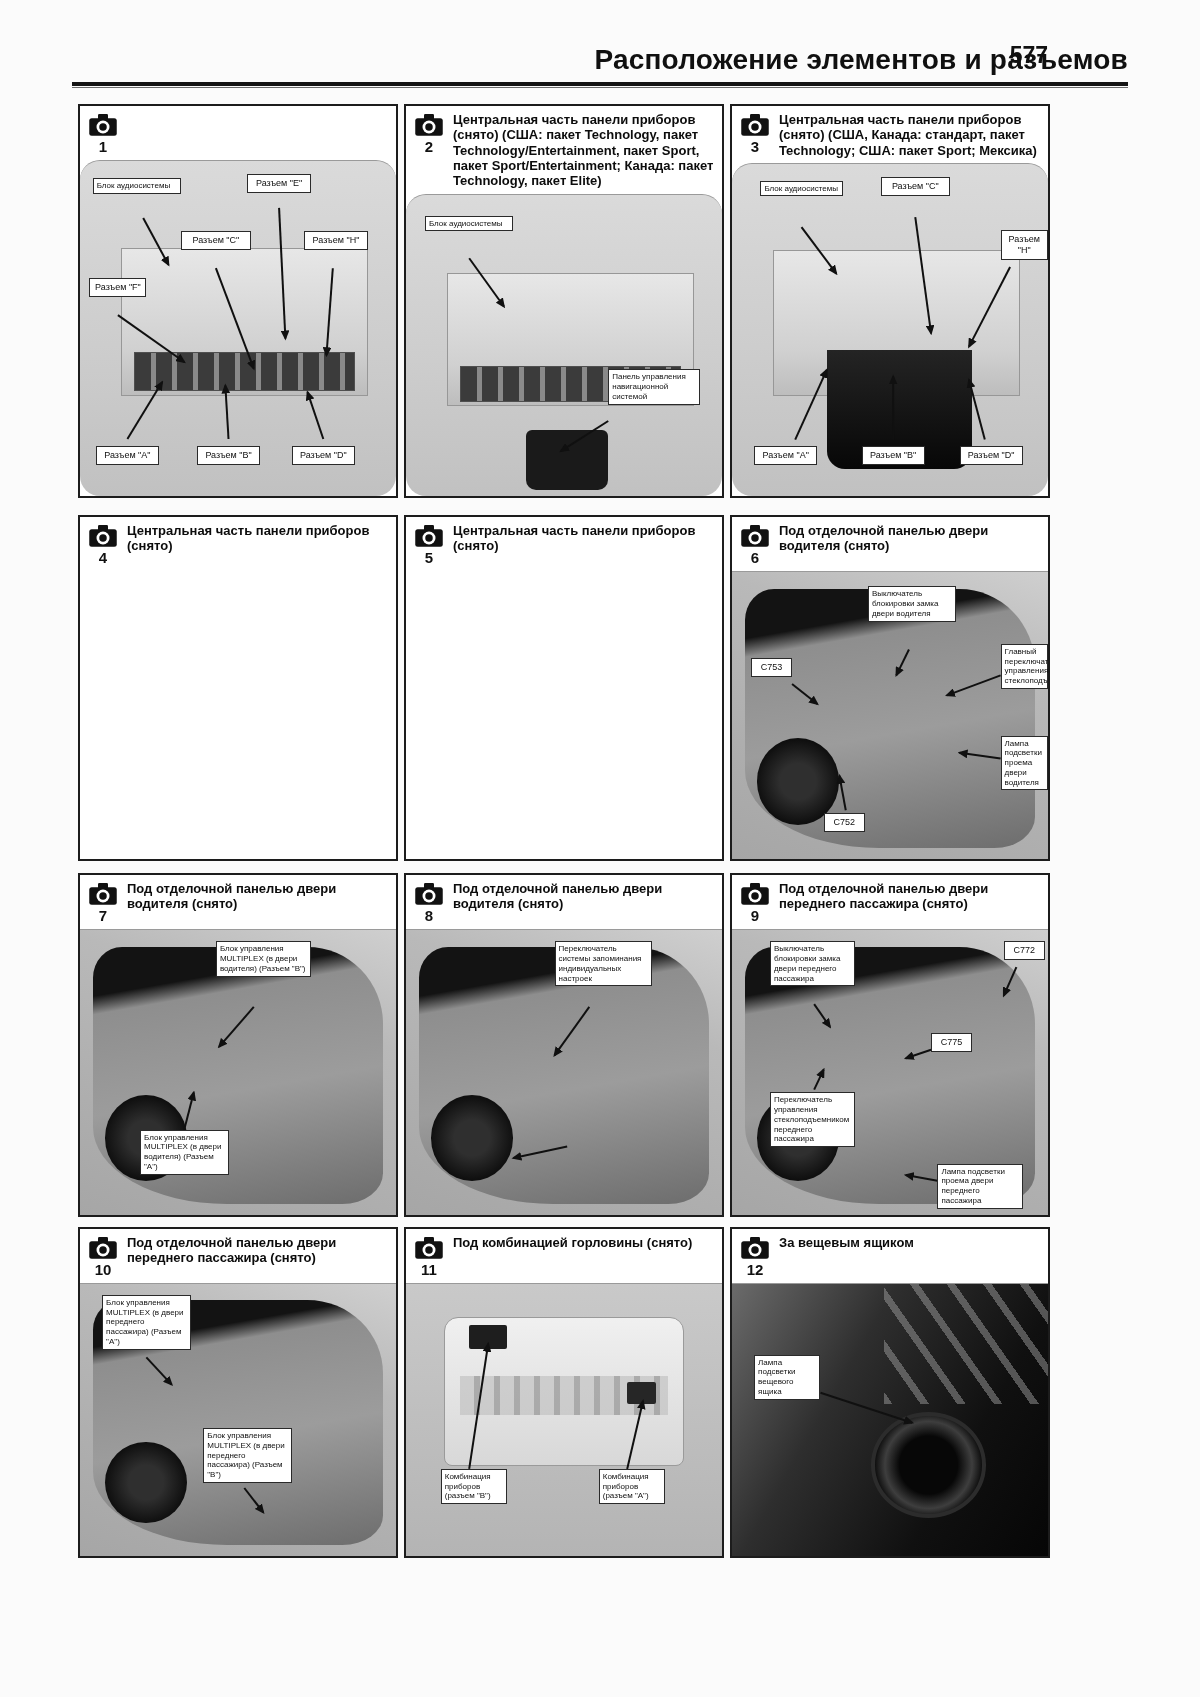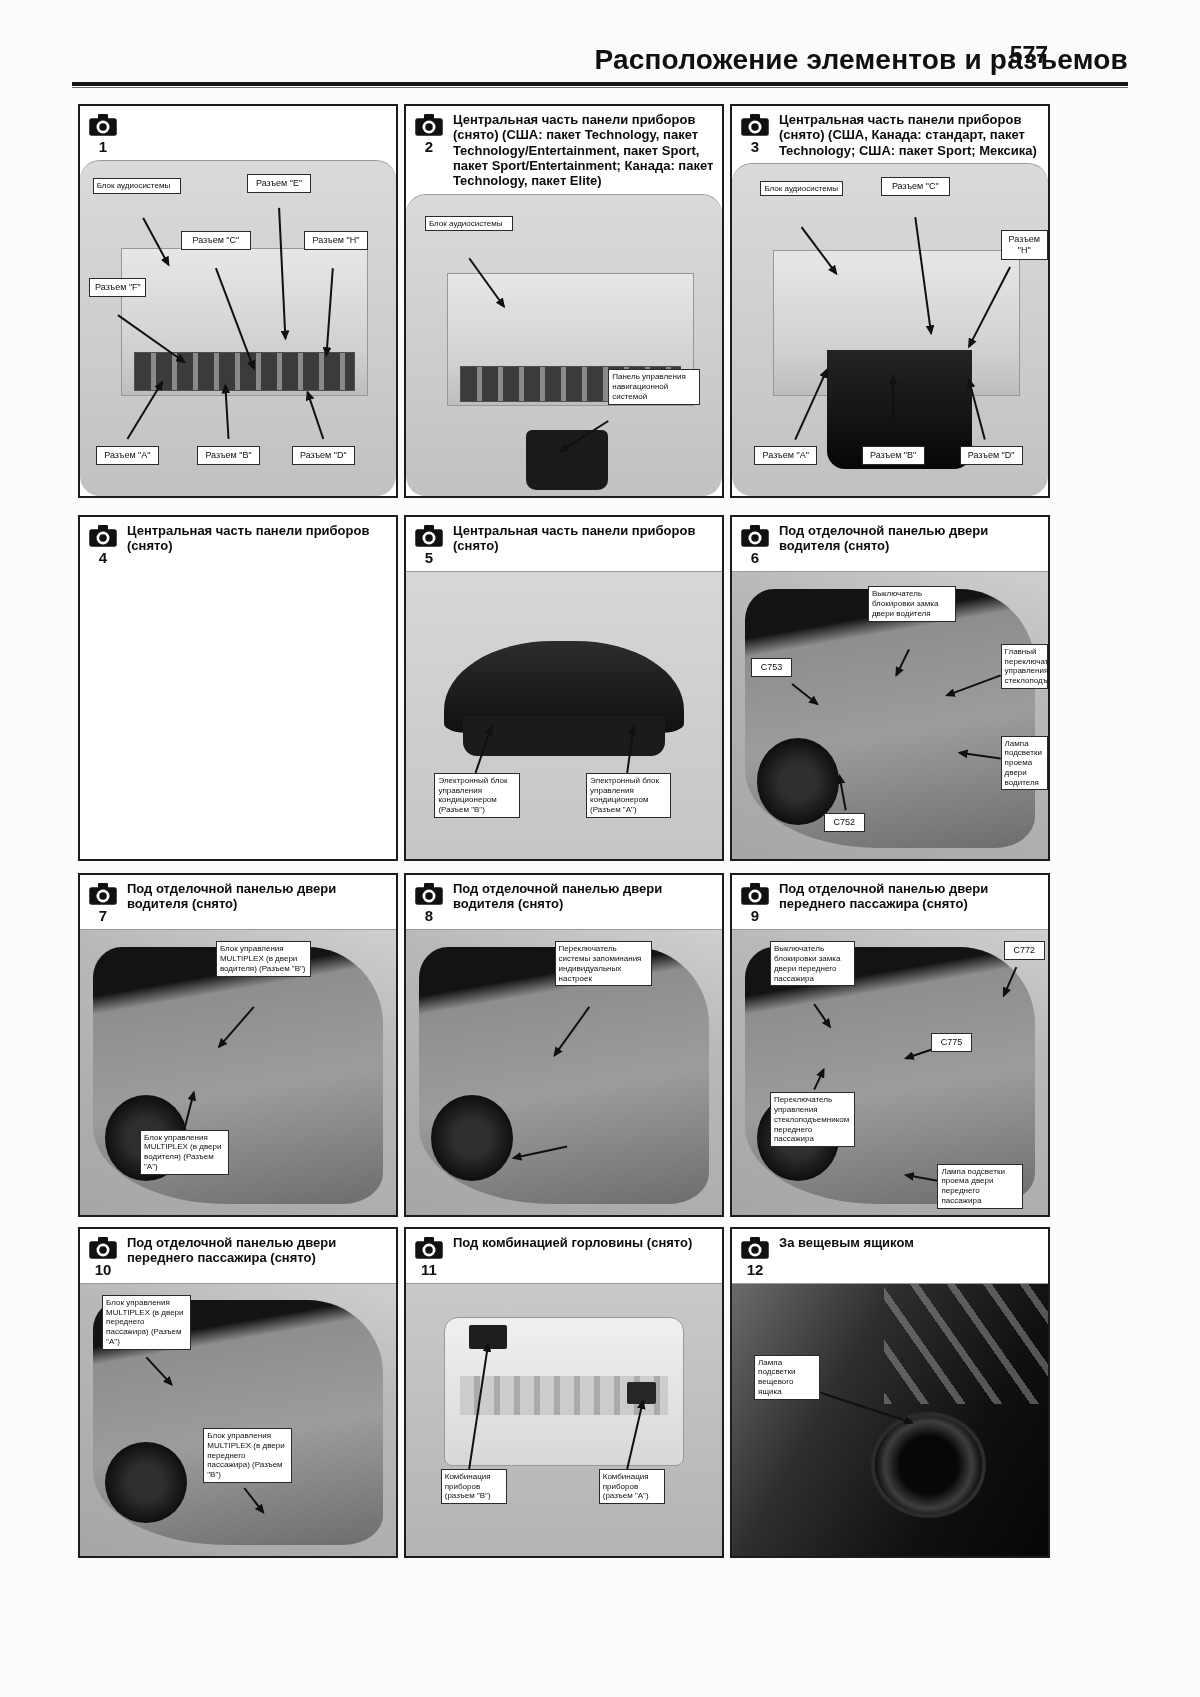--- a/index.html
+++ b/index.html
@@ -229,28 +229,20 @@
                 <rect x="1" y="5" width="22" height="14" rx="2" fill="#111"></rect>
                 <rect x="8" y="1.5" width="8" height="6" rx="1" fill="#111"></rect>
                 <circle cx="12" cy="12" r="5.2" fill="#fff"></circle>
                 <circle cx="12" cy="12" r="3" fill="#111"></circle>
               </svg>
           </span>
           <span class="pnum">5</span>
         </div>
         <h3 class="ptitle">Центральная часть панели приборов (снято)</h3>
       </div>
-      <div class="photo p5">
-        <svg class="arrows">
-          <line x1="22%" y1="70%" x2="27%" y2="54%"></line>
-            <line x1="70%" y1="70%" x2="72%" y2="54%"></line>
-        </svg>
-        <div class="co" style="left:9%;top:70%;width:27%">Электронный блок управления кондиционером (Разъем "B")</div>
-        <div class="co" style="left:57%;top:70%;width:27%">Электронный блок управления кондиционером (Разъем "A")</div>
-      </div>
     </section>
 
     <section class="panel">
       <div class="phead">
         <div class="pmark">
           <span class="cam">
             <svg viewBox="0 0 24 20" width="30" height="25">
                 <rect x="1" y="5" width="22" height="14" rx="2" fill="#111"></rect>
                 <rect x="8" y="1.5" width="8" height="6" rx="1" fill="#111"></rect>
                 <circle cx="12" cy="12" r="5.2" fill="#fff"></circle>

